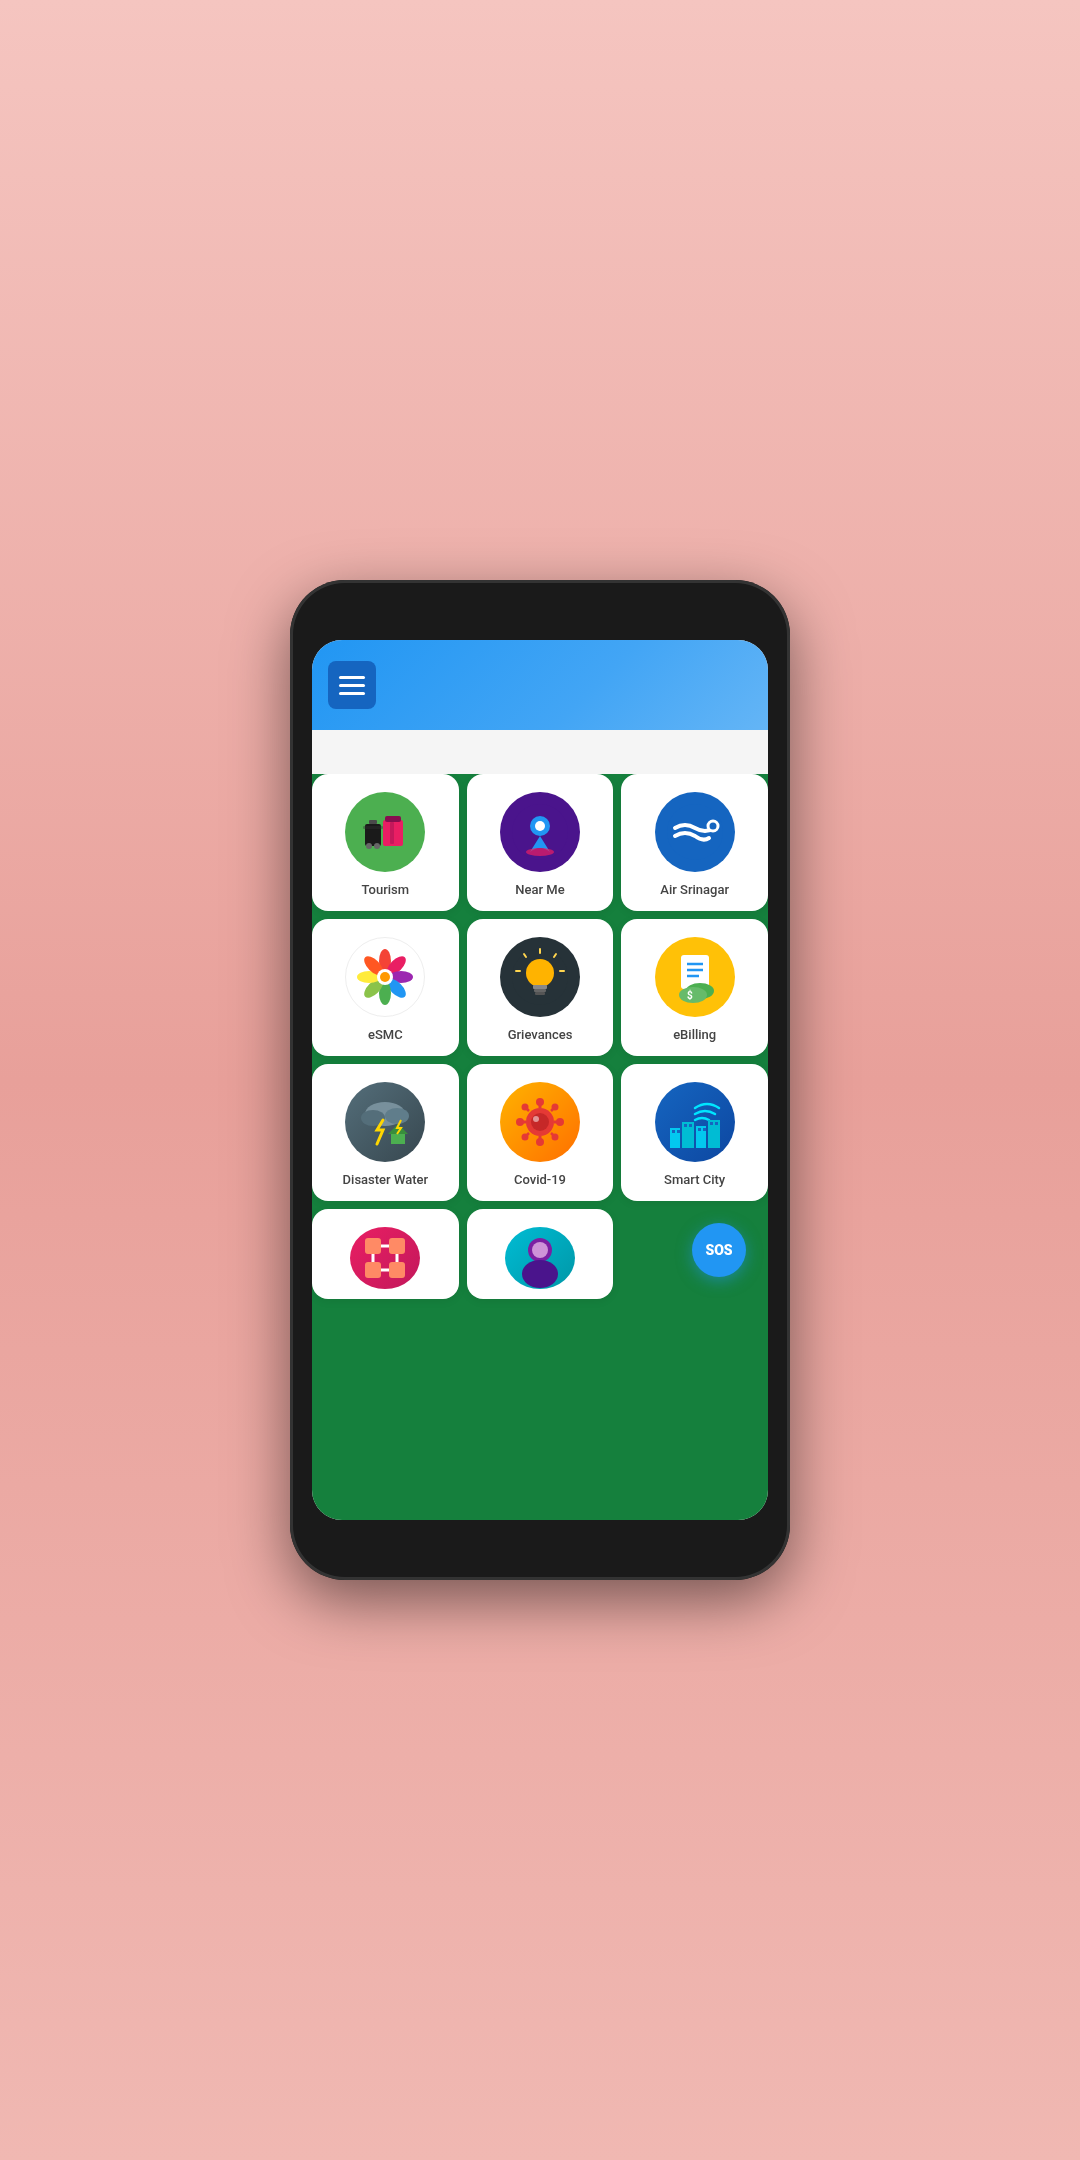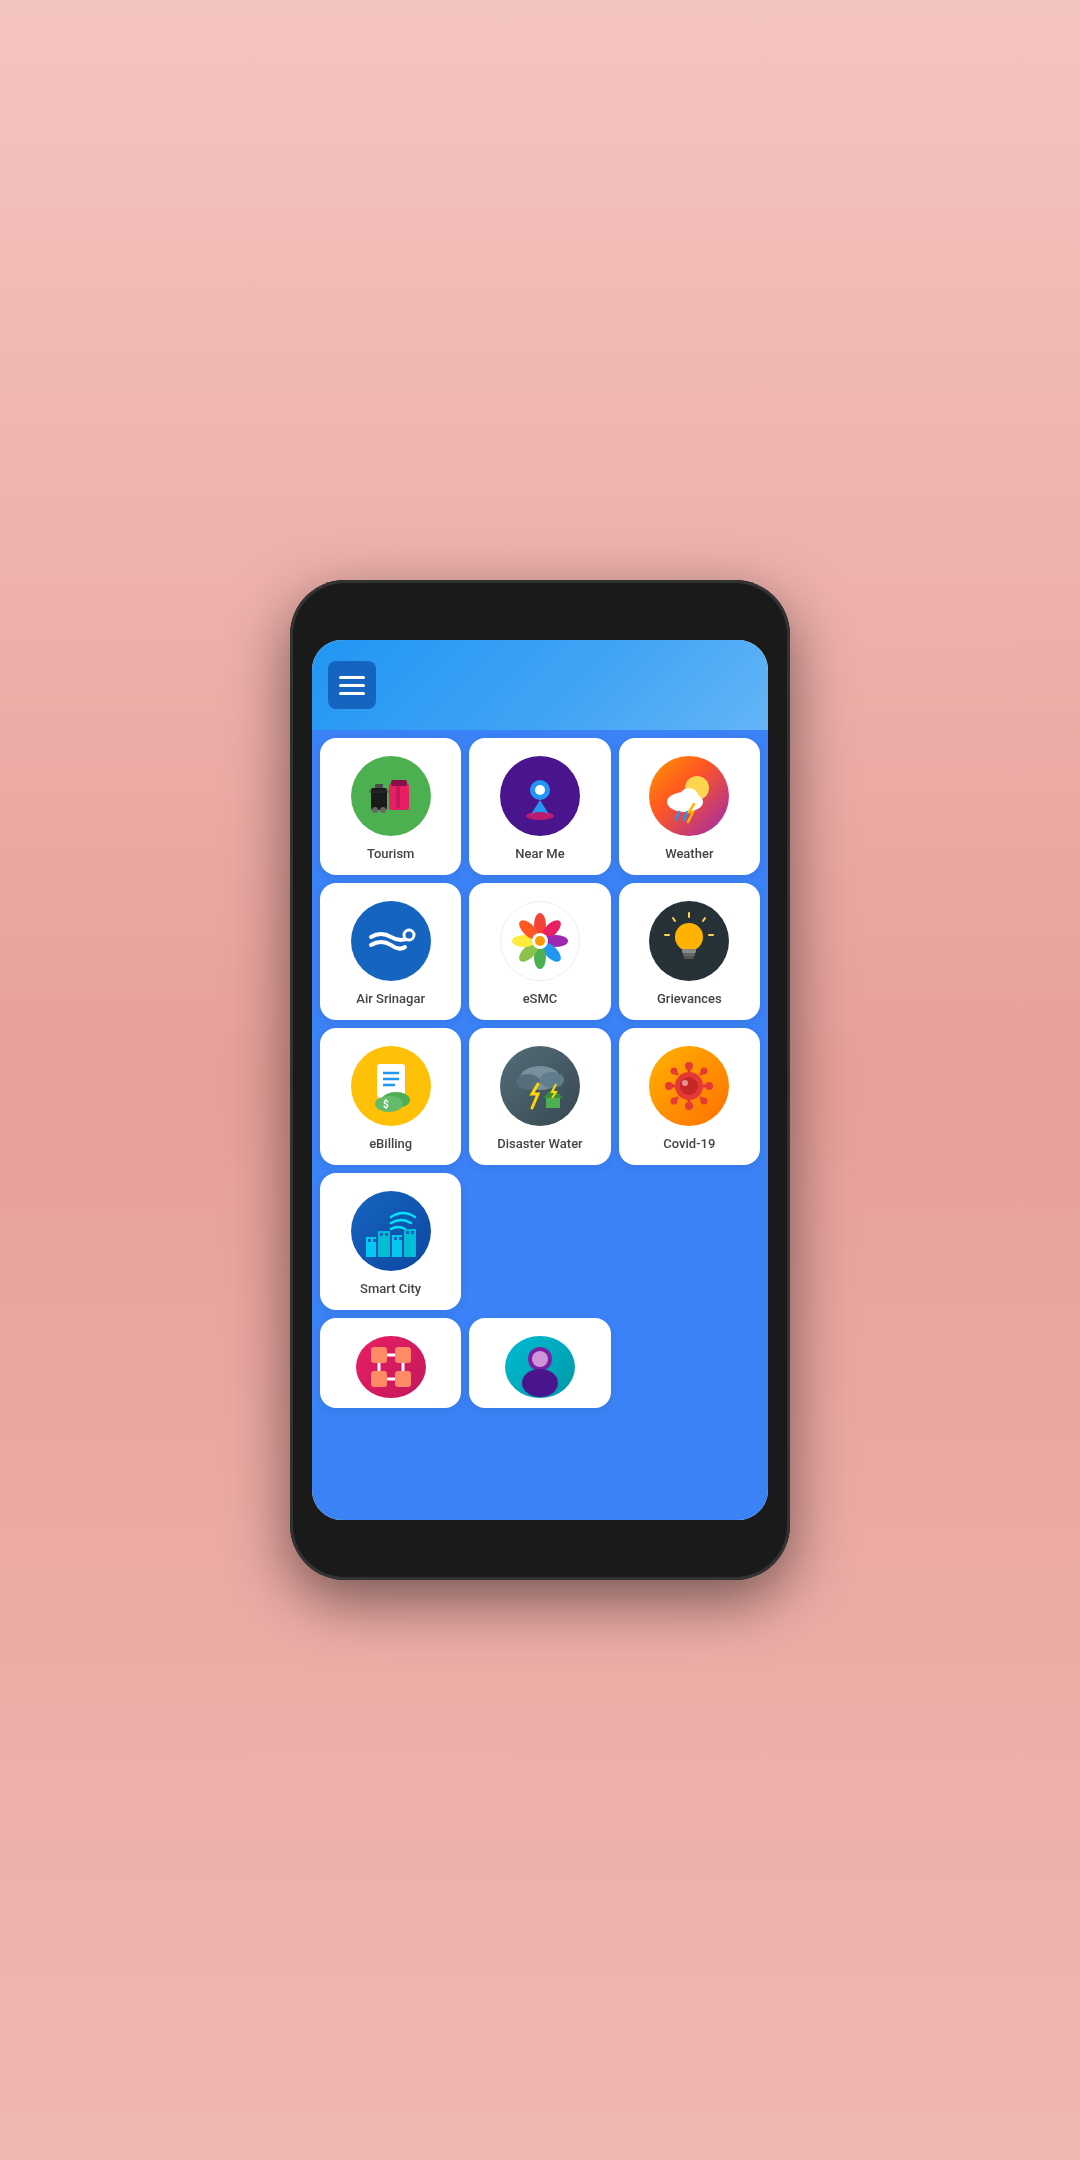--- a/index.html
+++ b/index.html
@@ -76,22 +76,22 @@
     }
 
     .logo-text {
       text-align: center;
     }
 
     
     .content {
       flex: 1;
       overflow-y: auto;
-      background: #3b82f6;
-      padding: 8px;
+      background: #15803d;
+      margin-top: 44px;
     }
 
     .grid {
       display: grid;
       grid-template-columns: repeat(3, 1fr);
       gap: 8px;
     }
 
     .grid-item {
       background: white;
@@ -213,38 +213,20 @@
               <circle cx="30" cy="24" r="10" fill="#2196F3"></circle>
               <path d="M30 34 L20 50 Q30 42 40 50 Z" fill="#2196F3"></path>
               <circle cx="30" cy="24" r="5" fill="white"></circle>
 
               <ellipse cx="30" cy="50" rx="14" ry="4" fill="#E91E63" opacity="0.7"></ellipse>
             </svg>
           </div>
           <span class="item-label">Near Me</span>
         </div>
 
-        <div class="grid-item">
-          <div class="icon-circle" style="background: linear-gradient(135deg, #FF9800 0%, #FF5722 40%, #9C27B0 100%);">
-            <svg viewBox="0 0 60 60">
-
-              <circle cx="38" cy="22" r="12" fill="#FFD54F"></circle>
-
-              <ellipse cx="26" cy="36" rx="18" ry="10" fill="white"></ellipse>
-              <circle cx="18" cy="36" r="8" fill="white"></circle>
-              <circle cx="30" cy="32" r="10" fill="white"></circle>
-
-              <line x1="20" y1="46" x2="17" y2="54" stroke="#2196F3" stroke-width="2.5" stroke-linecap="round"></line>
-              <line x1="28" y1="46" x2="25" y2="54" stroke="#2196F3" stroke-width="2.5" stroke-linecap="round"></line>
-
-              <path d="M35 38 L30 46 L34 46 L29 56" stroke="#FFB300" stroke-width="2.5" fill="none" stroke-linecap="round"></path>
-            </svg>
-          </div>
-          <span class="item-label">Weather</span>
-        </div>
 
         <div class="grid-item">
           <div class="icon-circle" style="background:#1565C0;">
             <svg viewBox="0 0 60 60">
               <circle cx="30" cy="30" r="28" fill="#1565C0"></circle>
 
               <path d="M10 26 Q20 20 30 26 Q40 32 50 26" stroke="white" stroke-width="4" fill="none" stroke-linecap="round"></path>
               <path d="M10 34 Q20 28 30 34 Q38 40 44 36" stroke="white" stroke-width="4" fill="none" stroke-linecap="round"></path>
               <circle cx="48" cy="24" r="5" fill="#1565C0" stroke="white" stroke-width="3"></circle>
             </svg>
@@ -410,19 +392,22 @@
           <div class="icon-circle" style="background: linear-gradient(135deg, #00BCD4, #0097A7); width:70px; height:70px;">
             <svg viewBox="0 0 60 60">
 
               <circle cx="30" cy="22" r="12" fill="#7B1FA2"></circle>
               <ellipse cx="30" cy="46" rx="18" ry="14" fill="#4A148C"></ellipse>
               <circle cx="30" cy="22" r="8" fill="#CE93D8"></circle>
             </svg>
           </div>
         </div>
 
+        <div class="partial-item" style="position:relative; background:transparent; box-shadow:none;">
+          <div class="sos-btn">SOS</div>
+        </div>
 
       </div>
 
     </div>
 
   </div>
 </div>
 
 </body></html>

